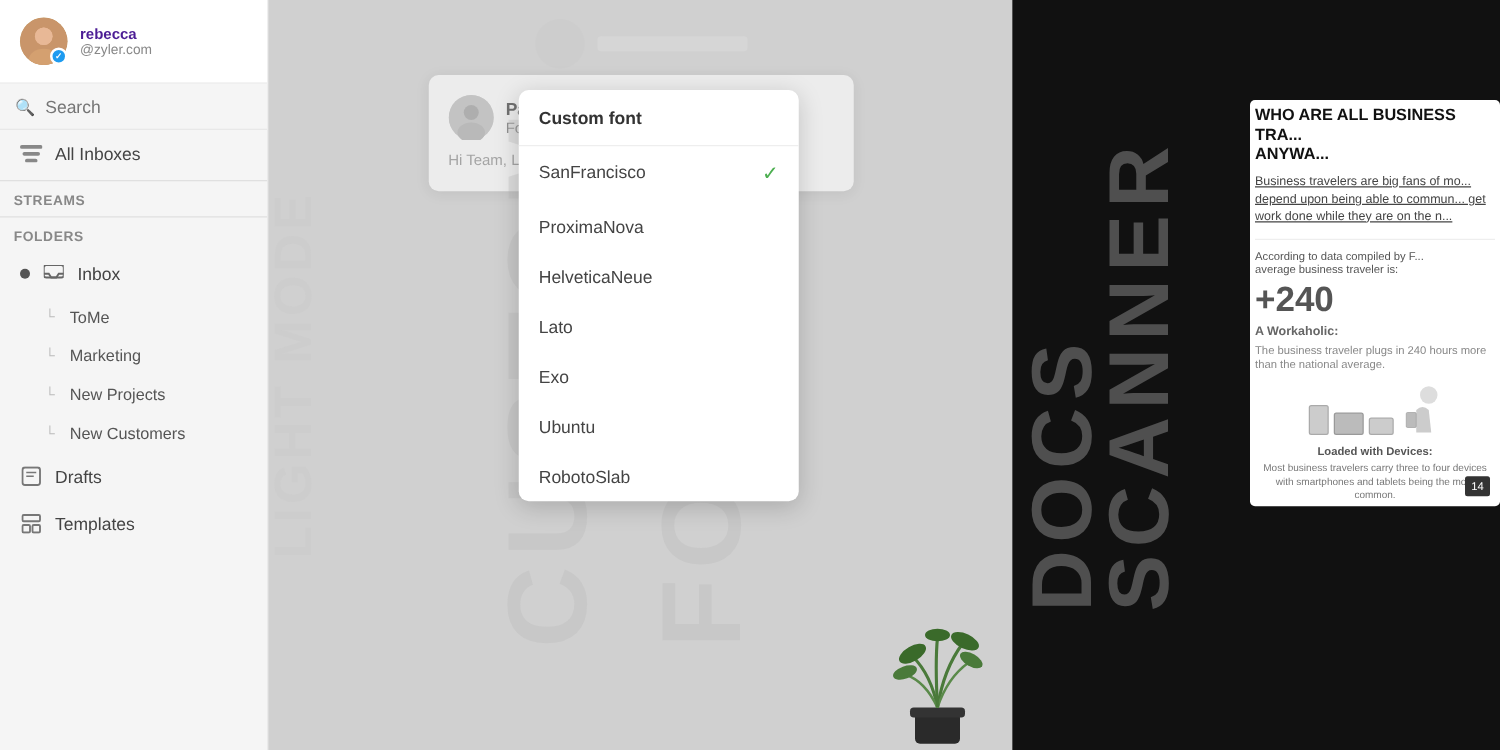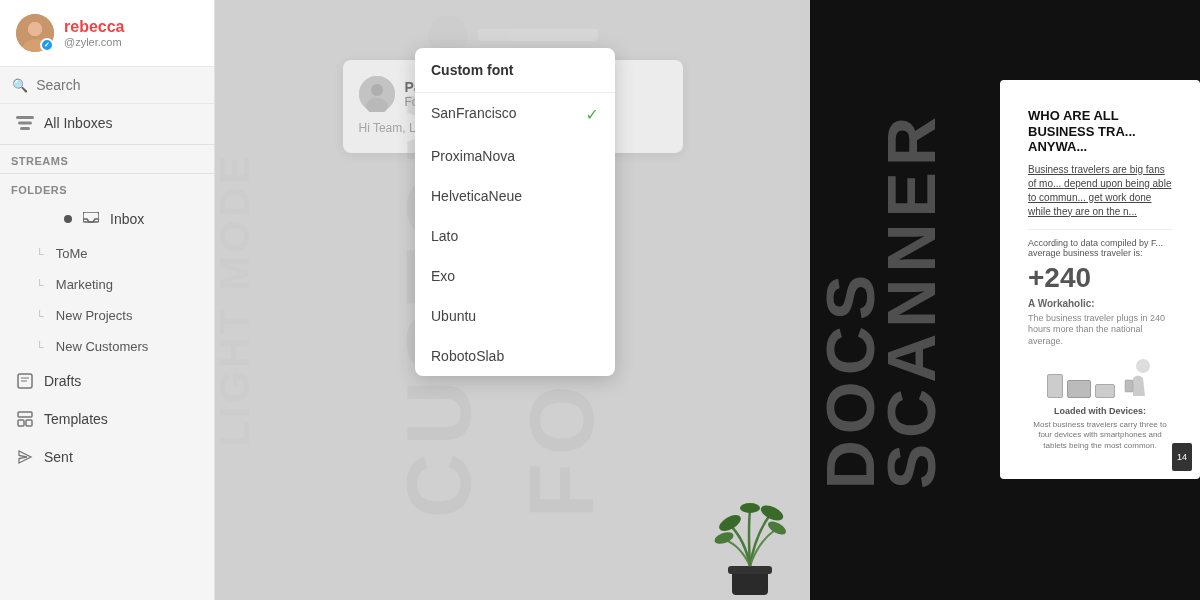--- a/index.html
+++ b/index.html
@@ -70,23 +70,23 @@
       font-size: 7px;
       font-weight: bold;
     }
 
     .profile-info {
       display: flex;
       flex-direction: column;
     }
 
     .profile-name {
-      font-size: 16px;
+      font-size: 12px;
       font-weight: 600;
-      color: #ef4444;
+      color: #4c1d95;
     }
 
     .profile-handle {
       font-size: 11px;
       color: #888;
     }
 
     .search-bar {
       display: flex;
       align-items: center;
@@ -225,23 +225,23 @@
 
     .email-preview {
       font-size: 12px;
       color: #888;
       line-height: 1.4;
     }
 
     
     .font-dropdown {
       position: absolute;
-      top: 48px;
+      top: 72px;
       left: 200px;
-      width: 200px;
+      width: 224px;
       background: #fff;
       border-radius: 8px;
       box-shadow: 0 4px 20px rgba(0,0,0,0.18);
       overflow: hidden;
       z-index: 10;
     }
 
     .dropdown-header {
       padding: 14px 16px;
       font-size: 14px;
@@ -276,21 +276,21 @@
       overflow: hidden;
     }
 
     .article-card {
       position: absolute;
       right: 0;
       top: 80px;
       width: 200px;
       background: #fff;
       border-radius: 4px;
-      padding: 28px;
+      padding: 4px;
       font-size: 11px;
       overflow: hidden;
     }
 
     .article-title {
       font-size: 13px;
       font-weight: 800;
       color: #111;
       text-transform: uppercase;
       line-height: 1.2;
@@ -352,21 +352,21 @@
       color: #777;
       text-align: center;
       line-height: 1.3;
     }
 
     .page-num {
       position: absolute;
       bottom: 8px;
       right: 8px;
       width: 20px;
-      height: 28px;
+      height: 16px;
       background: #333;
       color: #fff;
       font-size: 9px;
       display: flex;
       align-items: center;
       justify-content: center;
       border-radius: 2px;
     }
 
     
@@ -434,21 +434,21 @@
     </div>
 
     <div class="section-divider"></div>
 
     <div class="section-label">STREAMS</div>
 
     <div class="section-divider"></div>
 
     <div class="section-label">FOLDERS</div>
 
-    <div class="nav-item" style="padding-left:16px;margin-left:48px;">
+    <div class="nav-item" style="padding-left:16px;">
       <span style="width:8px;height:8px;border-radius:50%;background:#555;display:inline-block;"></span>
       <span class="nav-icon">
         <svg width="16" height="14" viewBox="0 0 16 14" fill="none">
           <rect x="0" y="0" width="16" height="10" rx="2" stroke="#666" stroke-width="1.5" fill="none"></rect>
           <path d="M0 7h4l2 3h4l2-3h4" stroke="#666" stroke-width="1.5" fill="none"></path>
         </svg>
       </span>
       <span>Inbox</span>
     </div>
 
@@ -483,28 +483,20 @@
       <span class="nav-icon">
         <svg width="16" height="16" viewBox="0 0 16 16" fill="none">
           <rect x="1" y="1" width="14" height="5" rx="1" stroke="#777" stroke-width="1.5" fill="none"></rect>
           <rect x="1" y="9" width="6" height="6" rx="1" stroke="#777" stroke-width="1.5" fill="none"></rect>
           <rect x="9" y="9" width="6" height="6" rx="1" stroke="#777" stroke-width="1.5" fill="none"></rect>
         </svg>
       </span>
       <span>Templates</span>
     </div>
 
-    <div class="nav-item">
-      <span class="nav-icon">
-        <svg width="16" height="16" viewBox="0 0 16 16" fill="none">
-          <path d="M2 14L14 8L2 2v4.5l8 1.5-8 1.5V14z" stroke="#777" stroke-width="1.3" fill="none"></path>
-        </svg>
-      </span>
-      <span>Sent</span>
-    </div>
   </div>
 </div>
 
 <div class="main-content">
 
   <div class="light-mode-label">
     <span class="light-mode-vert">LIGHT MODE</span>
   </div>
 
   <div class="email-bg">

